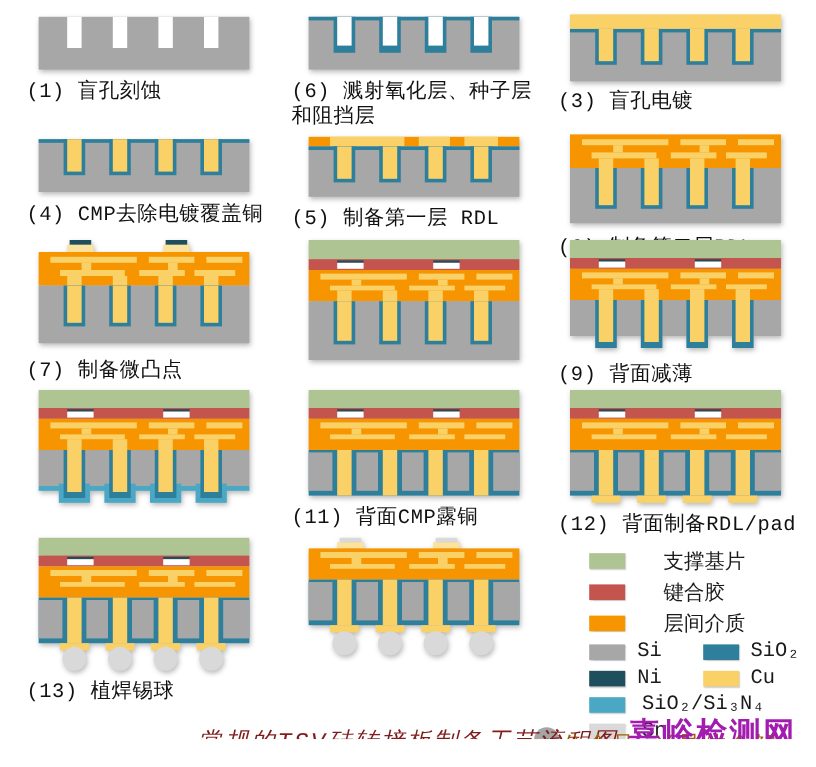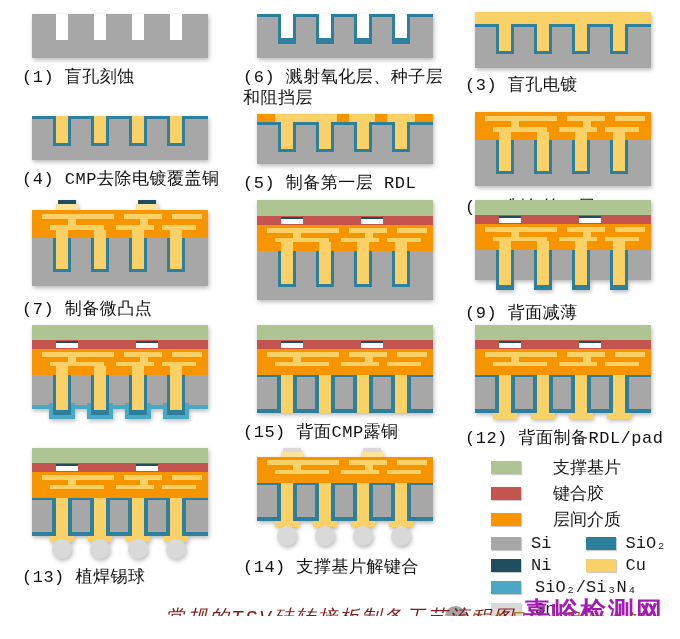--- a/index.html
+++ b/index.html
@@ -325,21 +325,21 @@
         <rect class="si" x="0" y="52" width="20" height="32"></rect>
           <rect class="si" x="40" y="52" width="18" height="32"></rect>
         <rect class="si" x="78" y="52" width="18" height="32"></rect>
           <rect class="si" x="116" y="52" width="18" height="32"></rect>
         <rect class="si" x="154" y="52" width="22" height="32"></rect>
         <rect class="cu" x="24" y="50" width="12" height="38"></rect>
           <rect class="cu" x="62" y="50" width="12" height="38"></rect>
         <rect class="cu" x="100" y="50" width="12" height="38"></rect>
           <rect class="cu" x="138" y="50" width="12" height="38"></rect>
       </svg>
-      <p class="cap">(15) 背面CMP露铜</p>
+      <p class="cap">(11) 背面CMP露铜</p>
     </div>
 
     <div class="cell c3">
       <svg class="diag" viewBox="0 0 176 96" width="176" height="96">
         <rect class="grn" x="0" y="0" width="176" height="15"></rect>
         <rect class="red" x="0" y="15" width="176" height="9"></rect>
         <rect class="ni" x="24" y="16" width="22" height="2"></rect>
           <rect class="wht" x="24" y="18" width="22" height="5"></rect>
         <rect class="ni" x="104" y="16" width="22" height="2"></rect>
           <rect class="wht" x="104" y="18" width="22" height="5"></rect>
@@ -436,21 +436,20 @@
           <rect class="cu" x="138" y="35" width="12" height="38"></rect>
         <rect class="cu" x="18" y="73" width="24" height="6"></rect>
           <rect class="cu" x="56" y="73" width="24" height="6"></rect>
         <rect class="cu" x="94" y="73" width="24" height="6"></rect>
           <rect class="cu" x="132" y="73" width="24" height="6"></rect>
         <circle class="sn" cx="30" cy="88" r="10"></circle>
           <circle class="sn" cx="68" cy="88" r="10"></circle>
         <circle class="sn" cx="106" cy="88" r="10"></circle>
           <circle class="sn" cx="144" cy="88" r="10"></circle>
       </svg>
-      <p class="cap">(14) 支撑基片解键合</p>
     </div>
 
     <div class="cell c3 legend">
       <div class="lrow">
         <span class="sw" style="background: rgb(175, 196, 147);"></span>
         <span class="indent">支撑基片</span>
       </div>
       <div class="lrow">
         <span class="sw" style="background: rgb(196, 84, 78);"></span>
         <span class="indent">键合胶</span>

